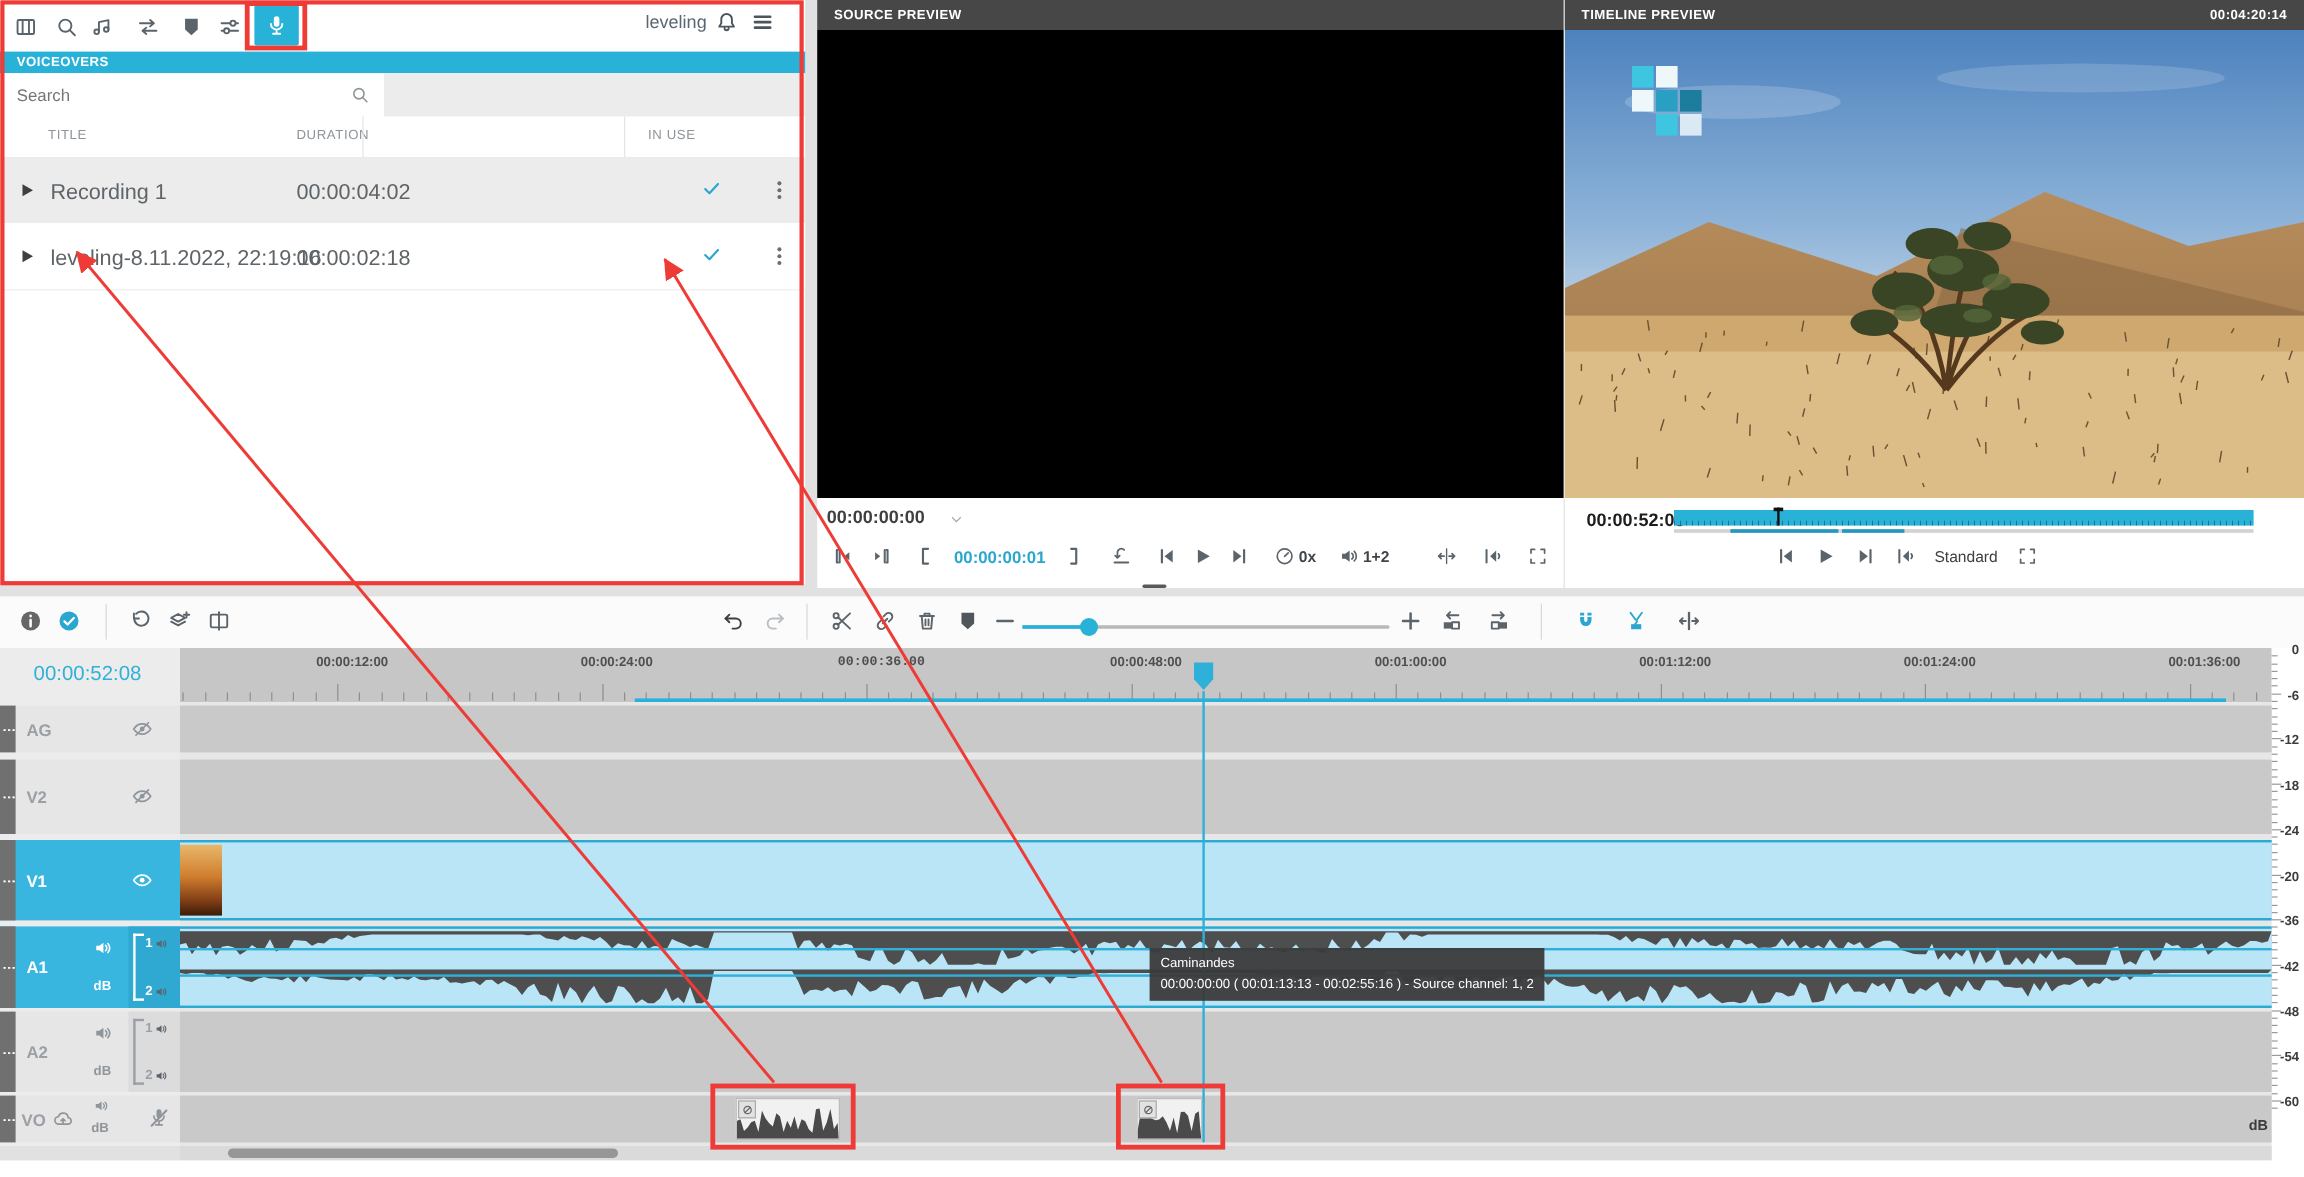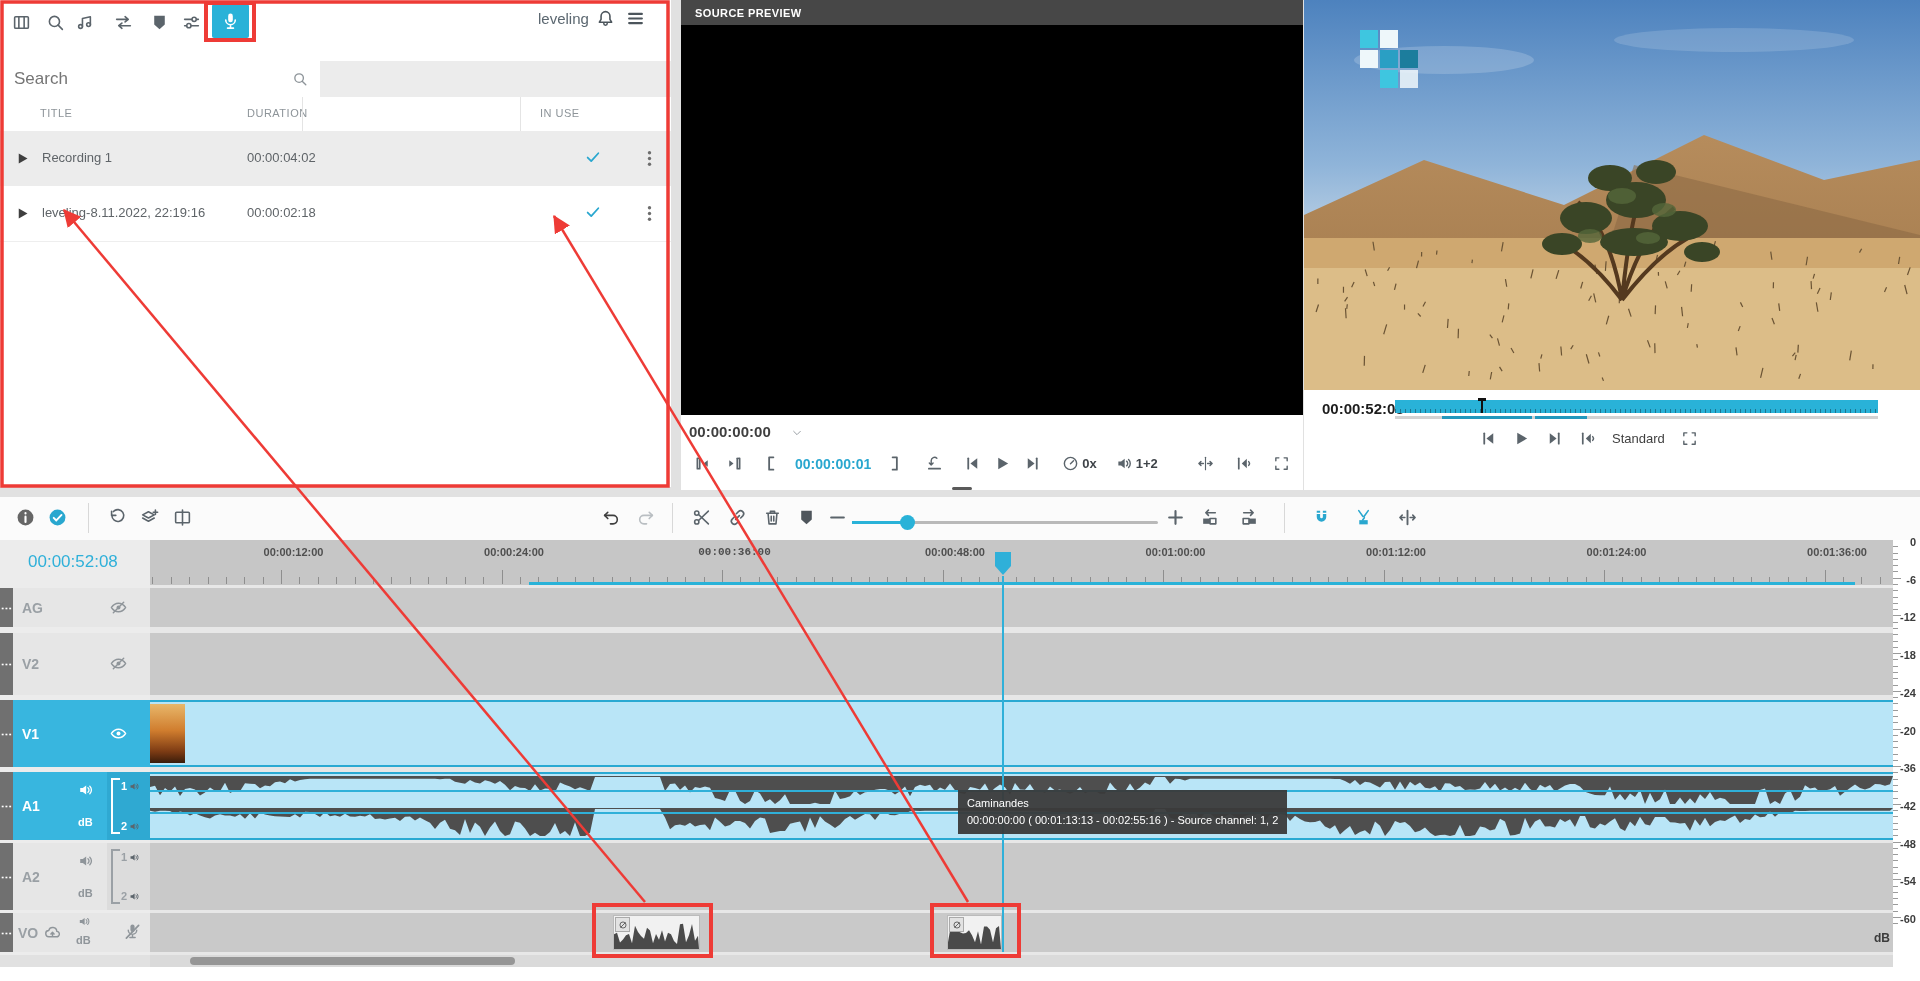--- a/index.html
+++ b/index.html
@@ -11,25 +11,25 @@
   .cy{color:#29a7cf;}
   .white{color:#fff;}
   .dim{color:#b9bec2;}
   
   #left-panel{left:0;top:0;width:671px;height:487px;background:#fff;text-decoration:underline;}
   .ptool{top:6px;height:32px;display:flex;align-items:center;}
   .micbtn{left:212px;top:4px;width:37px;height:34px;border-radius:2px;display:flex;align-items:center;justify-content:center;}
   .vo-bar{left:0;top:43px;width:671px;height:18px;display:flex;align-items:center;padding-left:14px;box-sizing:border-box;
           color:#fff;font-size:11px;font-weight:bold;letter-spacing:.4px;}
   .search-row{left:0;top:61px;width:320px;height:36px;background:#fff;display:flex;align-items:center;}
-  .search-row input{border:0;outline:0;flex:1;font-size:17px;padding-left:14px;color:#0c4a6e;font-family:inherit;background:transparent;}
+  .search-row input{border:0;outline:0;flex:1;font-size:14px;padding-left:14px;color:#0c4a6e;font-family:inherit;background:transparent;}
   .search-gray{left:320px;top:61px;width:351px;height:36px;background:#ececec;}
   .thead{top:97px;height:34px;font-size:11px;color:#8d9499;letter-spacing:.5px;border-bottom:1px solid #e2e2e2;}
   .tcol{position:absolute;top:10px;}
-  .trow{left:0;width:671px;height:55px;font-size:13px;color:#5f6468;}
+  .trow{left:0;width:671px;height:55px;font-size:18px;color:#5f6468;}
   .colsep{width:1px;background:#e4e4e4;top:97px;height:144px;}
   
   .pvhead{height:25px;background:#474747;color:#fff;font-size:11px;font-weight:bold;letter-spacing:.4px;
           display:flex;align-items:center;padding:0 14px;justify-content:space-between;}
   .tc{font-size:15px;font-weight:bold;color:#3f3f3f;}
   .transport{display:flex;align-items:center;color:#3f4449;}
   .transport .ic{font-size:17px;}
   
   #tl-toolbar{left:0;top:497px;width:1920px;height:43px;background:#fbfbfb;}
   .vsep{width:1px;background:#d8d8d8;top:6px;height:30px;position:absolute;}
@@ -111,20 +111,21 @@
         <svg viewBox="0 0 18 18" fill="none" stroke="currentColor" stroke-width="1.5" stroke-linecap="round" stroke-linejoin="round">
           <path d="M9 2.5a4.2 4.2 0 0 1 4.2 4.2v3.1l1.6 2.7H3.2l1.6-2.7V6.7A4.2 4.2 0 0 1 9 2.5zM7.4 13.8a1.6 1.6 0 0 0 3.2 0"></path>
         </svg>
       </i>
     <i class="ic abs" style="left:626px;top:9px;color:#4c555c;">
         <svg viewBox="0 0 18 18" fill="none" stroke="currentColor" stroke-width="1.5" stroke-linecap="round" stroke-linejoin="round">
           <path d="M3 4.7h12M3 9h12M3 13.3h12" stroke-width="2.1"></path>
         </svg>
       </i>
 
+    <div class="abs vo-bar" style="background:var(--accent)">VOICEOVERS</div>
 
     <div class="abs search-row">
       <input type="text" placeholder="Search" style="">
       <i class="ic" style="font-size:16px;color:#8d9499;margin-right:12px;">
           <svg viewBox="0 0 18 18" fill="none" stroke="currentColor" stroke-width="1.5" stroke-linecap="round" stroke-linejoin="round">
             <circle cx="8" cy="8" r="4.8"></circle>
             <path d="M11.5 11.5L15.5 15.5"></path>
           </svg>
         </i>
     </div>
@@ -283,20 +284,24 @@
             <svg viewBox="0 0 18 18" fill="none" stroke="currentColor" stroke-width="1.5" stroke-linecap="round" stroke-linejoin="round">
               <circle cx="8" cy="8" r="4.8"></circle>
               <path d="M11.5 11.5L15.5 15.5M6 8h4M8 6v4"></path>
             </svg>
           </i>
       </div>
     </div>
   </div>
 
   <div class="abs" style="left:1304px;top:0;width:616px;height:490px;background:#fff;">
+    <div class="pvhead">
+      <span>TIMELINE PREVIEW</span>
+      <span>00:04:20:14</span>
+    </div>
     <div style="position:relative;height:390px;overflow:hidden;">
       <svg width="616" height="390">
         <defs>
           <linearGradient id="sky" x1="0" y1="0" x2="0" y2="1">
             <stop offset="0" stop-color="#4d82be"></stop>
               <stop offset="0.7" stop-color="#8fb4d9"></stop>
               <stop offset="1" stop-color="#b9cfe4"></stop>
           </linearGradient>
           <linearGradient id="dune" x1="0" y1="0" x2="0" y2="1">
             <stop offset="0" stop-color="#b austere"></stop>

